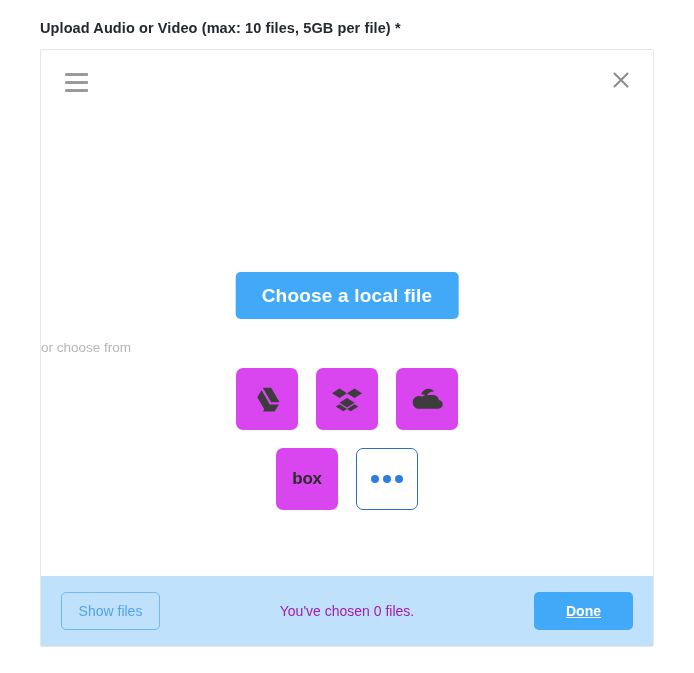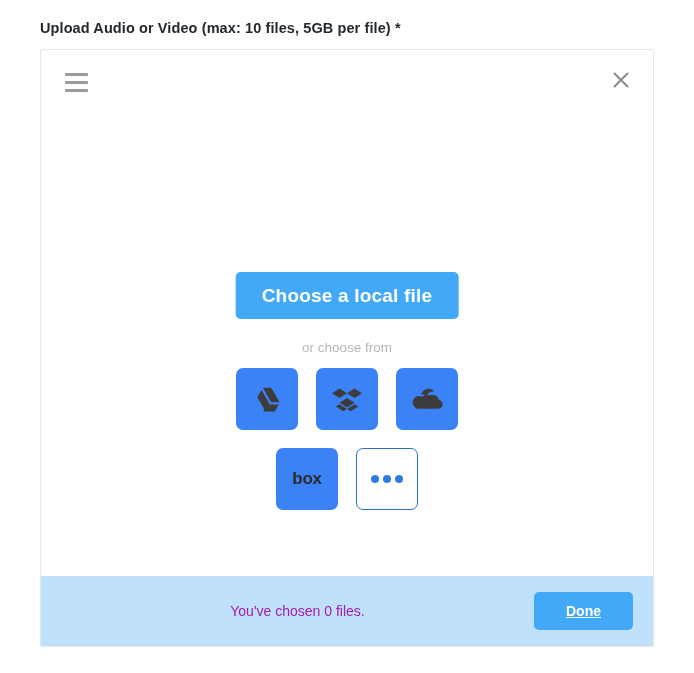--- a/index.html
+++ b/index.html
@@ -117,41 +117,40 @@
     letter-spacing: 0.2px;
     cursor: pointer;
     white-space: nowrap;
   }
 
   .or-choose-from {
     position: absolute;
     left: 0;
     right: 0;
     top: 228px;
-    text-align: center;
     font-size: 13.5px;
     color: #b7b7b7;
   }
 
   .source-row {
     position: absolute;
     left: 0;
     right: 0;
     display: flex;
     justify-content: center;
     gap: 18px;
   }
   .source-row.row-1 { top: 256px; }
   .source-row.row-2 { top: 336px; }
 
   .source-tile {
     width: 62px;
     height: 62px;
     border-radius: 7px;
-    background: #3b82f6;
+    background: #d946ef;
     border: 1px solid transparent;
     box-sizing: border-box;
     display: flex;
     align-items: center;
     justify-content: center;
     cursor: pointer;
     padding: 0;
   }
   .source-tile svg { display: block; }
   .source-tile .icon-fill { fill: #3c3c3c; }
@@ -309,18 +308,19 @@
             <span class="dot"></span>
             <span class="dot"></span>
           </span>
         </button>
 
       </div>
 
     </div>
 
     <div class="picker-footer">
+      <button class="show-files-button">Show files</button>
       <div class="chosen-status">You've chosen 0 files.</div>
       <button class="done-button">Done</button>
     </div>
 
   </div>
 </div>
 
 </body></html>

